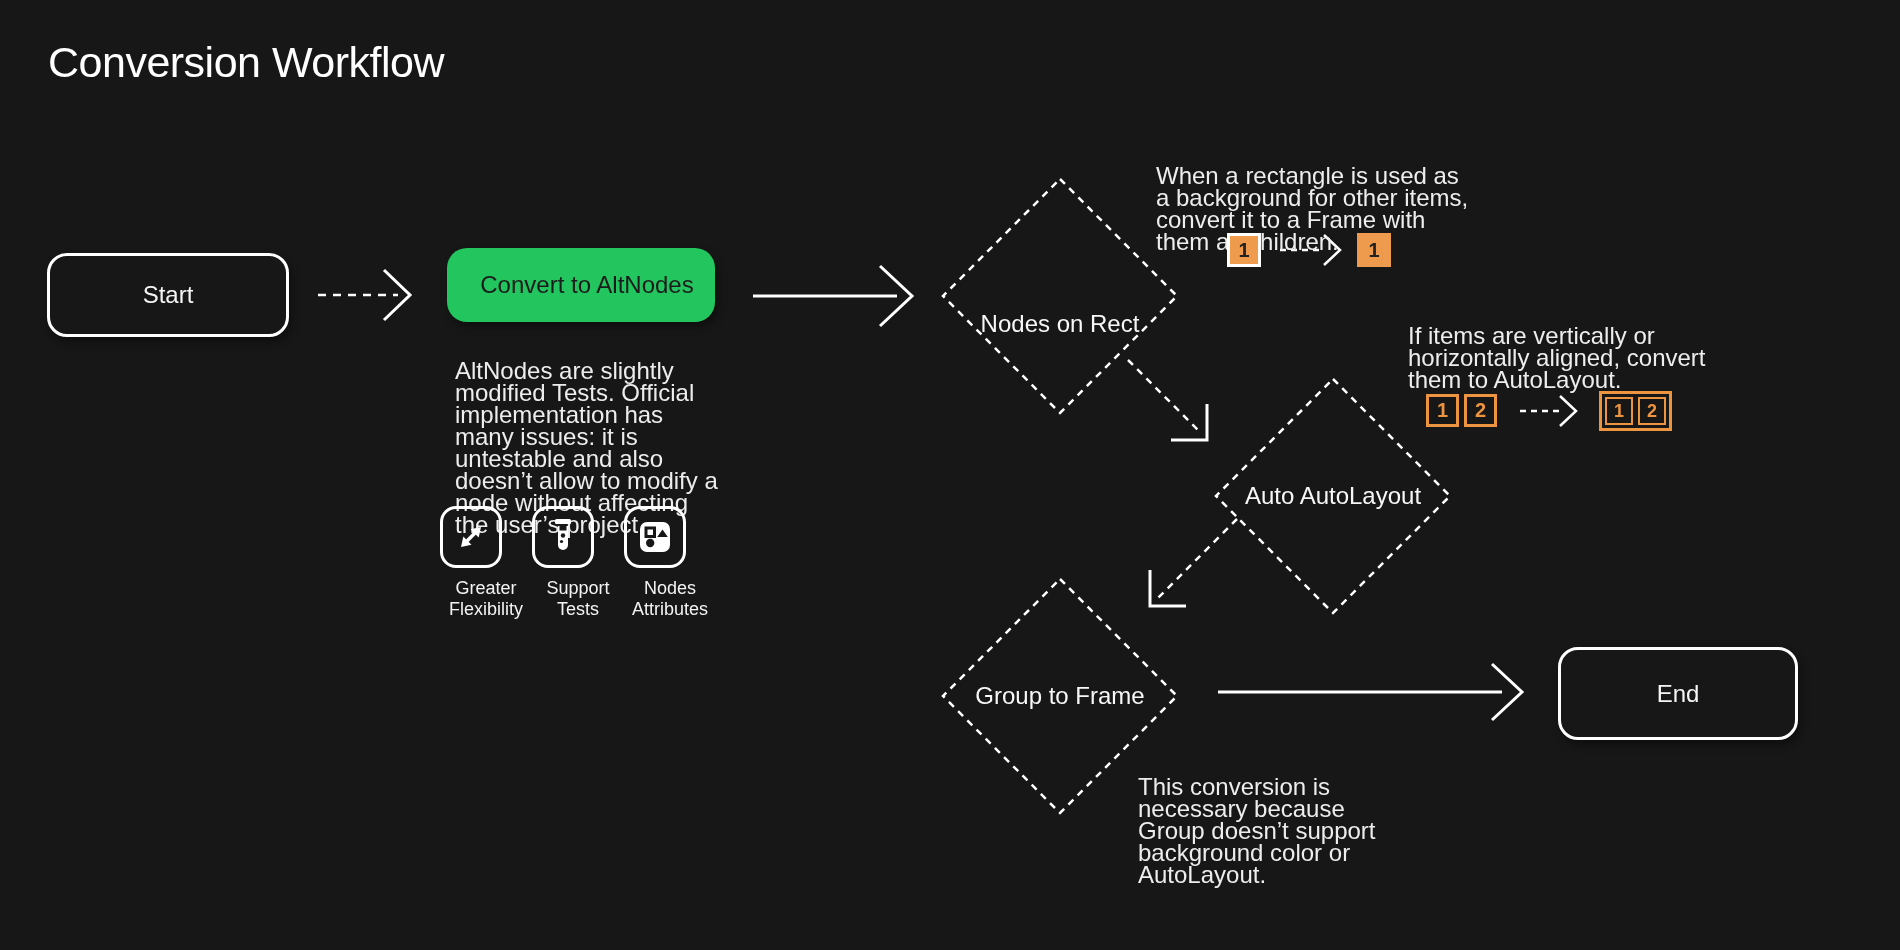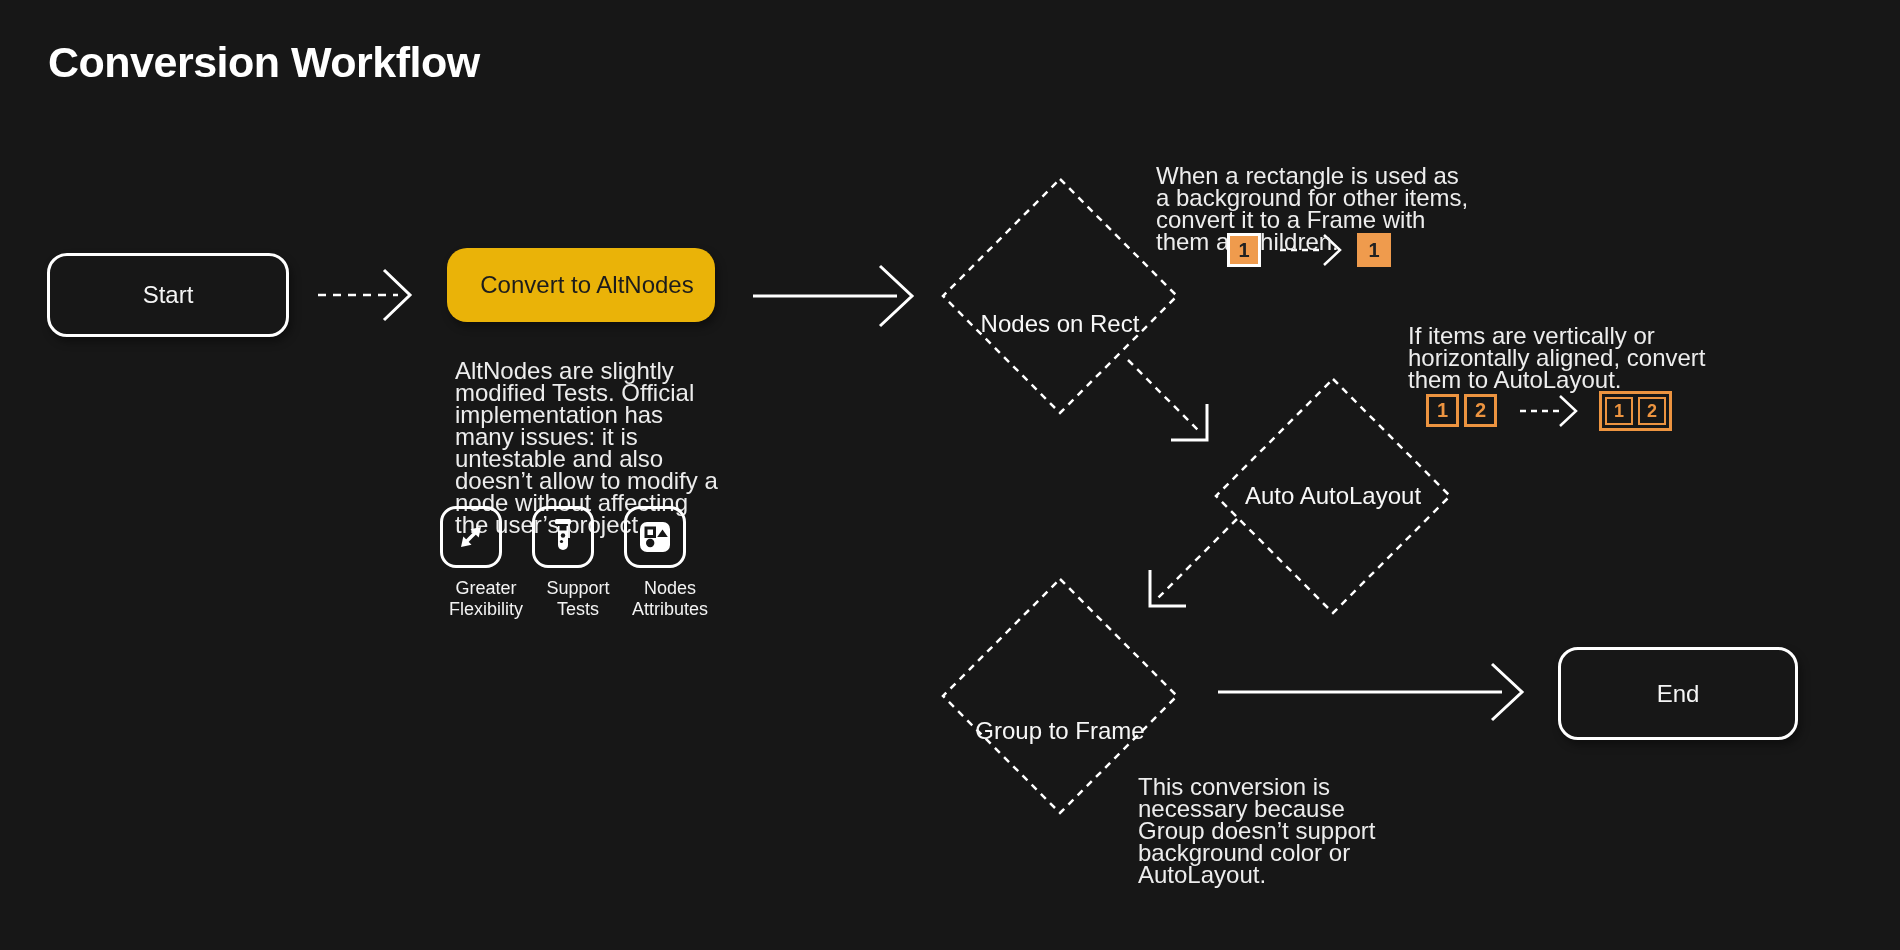--- a/index.html
+++ b/index.html
@@ -3,46 +3,46 @@
 <meta charset="utf-8">
 <style>
   html,body { margin:0; padding:0; background:#0e0e0e; }
   .canvas {
     position:relative; width:1900px; height:950px; overflow:hidden;
     background:#171717; color:#fff;
     font-family:"Liberation Sans", sans-serif;
   }
   .page-title {
     position:absolute; left:48px; top:38px; margin:0;
-    font-size:43px; font-weight:700; letter-spacing:-0.5px; color:#fff;
+    font-size:43px; font-weight:400; letter-spacing:-0.5px; color:#fff;
   }
   .overlay { position:absolute; left:0; top:0; pointer-events:none; }
 
   .flow-box {
     position:absolute; box-sizing:border-box;
     display:flex; align-items:center; justify-content:center;
     font-size:24px; color:#f5f5f5;border-radius:20px;
   }
   .terminal { border:3px solid #fff; background:transparent; box-shadow:3px 5px 9px rgba(0,0,0,.38); }
   .box-start { left:47px; top:253px; width:242px; height:84px; }
   .box-end   { left:1558px; top:647px; width:240px; height:93px; }
   .box-convert {
     left:447px; top:248px; width:268px; height:74px;
-    background:#eab308; color:#1c1c1c; font-weight:500;
+    background:#22c55e; color:#1c1c1c; font-weight:500;
     box-shadow:3px 5px 9px rgba(0,0,0,.38);
     padding-left:12px;
   }
 
   .diamond-label {
     position:absolute; width:234px; height:30px; line-height:30px;
     text-align:center; font-size:24px; color:#f7f7f7;
   }
   .lbl-rect  { left:943px; top:281px;margin-top:28px; }
   .lbl-auto  { left:1216px; top:481px; }
-  .lbl-group { left:943px; top:716px; }
+  .lbl-group { left:943px; top:681px; }
 
   .note {
     position:absolute; margin:8px;
     font-size:24px; line-height:22px; color:#ededed;
   }
   .note-desc   { left:447px;  top:352px; width:272px; }
   .note-rect   { left:1148px; top:157px; width:320px; }
   .note-auto   { left:1400px; top:317px; width:345px; }
   .note-group  { left:1130px; top:768px; width:280px; }
 

